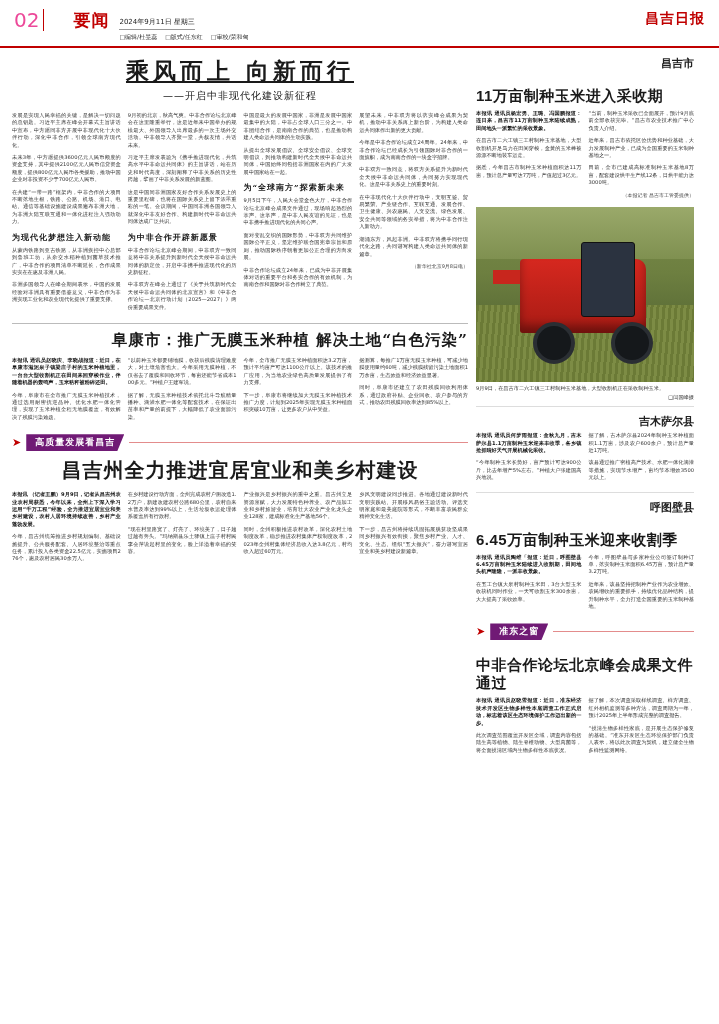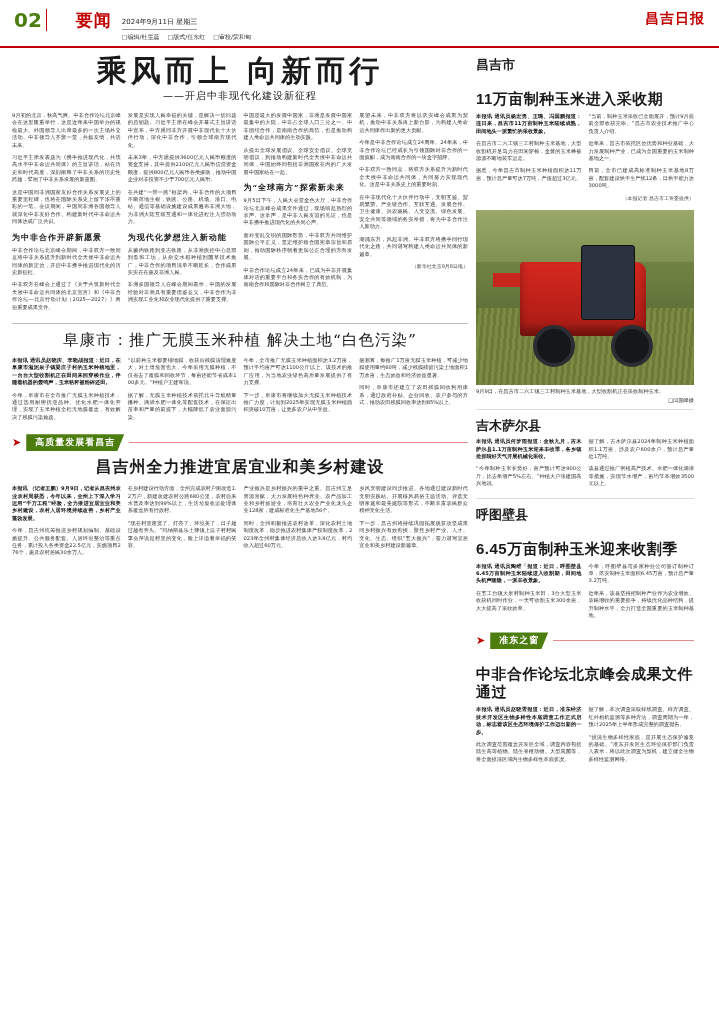--- a/index.html
+++ b/index.html
@@ -13,21 +13,21 @@
   .page{position:relative;width:719px;height:1024px;padding:0;box-sizing:border-box;}
 
   
   .masthead{
     display:flex;align-items:flex-start;
     padding:8px 14px 4px 14px;
     border-bottom:2px solid #c00000;
     height:34px;box-sizing:content-box;
   }
   .pagenum{
-    font-size:20px;font-weight:bold;color:#4d7c0f;
+    font-size:20px;font-weight:normal;color:#ec4899;
     line-height:24px;padding-right:4px;
   }
   .pagenum-sep{width:1px;background:#c00000;height:22px;margin:1px 5px 0 0;}
   .section-name{
     font-size:17px;font-weight:bold;color:#c00000;line-height:24px;
     letter-spacing:1px;
     margin-left:24px;
   }
   .mast-meta{margin-left:10px;flex:1;padding-top:1px;}
   .mast-date{
@@ -43,23 +43,24 @@
   }
 
   
   .body{display:flex;padding:6px 12px 0 12px;gap:8px;}
   .left{width:456px;}
   .right{width:218px;}
 
   
   .headline-wrap{text-align:center;padding:2px 0 4px 0;}
   .headline{
-    font-size:30px;font-weight:bold;letter-spacing:4px;
+    font-size:23px;font-weight:bold;letter-spacing:4px;
     font-family:"DejaVu Serif","Liberation Serif",serif;
     line-height:30px;
+    text-decoration:underline;
   }
   .subhead{font-size:10px;margin-top:3px;letter-spacing:1px;}
   .byline{font-size:6.5px;color:#333;margin-top:4px;letter-spacing:1px;}
 
   
   .cols{display:flex;gap:7px;margin-top:5px;}
   .col{flex:1;}
   .ptext{
     font-size:5.2px;line-height:7.4px;color:#333;text-align:justify;
     margin:0 0 5px 0;word-break:break-all;
@@ -68,44 +69,44 @@
     font-size:8px;font-weight:bold;text-align:left;margin:6px 0 4px 0;
     font-family:"DejaVu Serif","Liberation Serif",serif;letter-spacing:1px;
   }
   .credit-line{font-size:5px;text-align:right;color:#444;margin-top:3px;}
 
   hr.rule{border:0;border-top:1px solid #bbb;margin:7px 0 6px 0;}
   hr.rule-thin{border:0;border-top:1px solid #ddd;margin:5px 0;}
 
   
   .h2-title{
-    font-size:15.5px;font-weight:normal;text-align:center;
+    font-size:15.5px;font-weight:bold;text-align:right;
     font-family:"DejaVu Serif","Liberation Serif",serif;
     letter-spacing:1px;margin:4px 0 6px 0;
   }
   .lead{font-weight:bold;color:#111;}
 
   
   .banner{display:flex;align-items:center;gap:5px;margin:8px 0 6px 0;}
   .banner-chev{color:#c00000;font-size:11px;line-height:11px;}
   .banner-label{
-    background:#4d7c0f;color:#fff;font-size:9px;font-weight:bold;
+    background:#701a75;color:#fff;font-size:9px;font-weight:bold;
     padding:2px 9px;letter-spacing:1px;
     clip-path:polygon(0 0,100% 0,calc(100% - 7px) 100%,0 100%);
   }
   .banner-rule{flex:1;height:1px;background:#c00000;opacity:.45;}
 
   .h3-title{
-    font-size:16px;font-weight:bold;text-align:center;
+    font-size:20px;font-weight:bold;text-align:center;
     font-family:"DejaVu Serif","Liberation Serif",serif;
     letter-spacing:1px;margin:6px 0 7px 0;
   }
 
   
-  .r-kicker{font-size:13px;font-weight:bold;color:#222;margin:2px 0 3px 0;}
+  .r-kicker{font-size:11px;font-weight:bold;color:#222;margin:2px 0 3px 0;text-align:right;}
   .r-title{
     font-size:15px;font-weight:bold;line-height:18px;
     font-family:Liberation Sans, sans-serif;
     margin:16px 0 5px 0;letter-spacing:.5px;
   }
   .r-cols{display:flex;gap:7px;}
   .r-cols .col{flex:1;}
 
   
   .photo{
@@ -159,35 +160,35 @@
     <div class="left">
 
       <div class="headline-wrap">
         <div class="headline">乘风而上 向新而行</div>
         <div class="subhead">——开启中非现代化建设新征程</div>
       </div>
 
       <div class="cols">
 
         <div class="col">
+          <p class="ptext">发展是实现人民幸福的关键，是解决一切问题的总钥匙。习近平主席在峰会开幕式主旨讲话中宣布，中方愿同非方开展中非现代化十大伙伴行动，深化中非合作，引领全球南方现代化。</p>
+          <p class="ptext">未来3年，中方愿提供3600亿元人民币额度的资金支持，其中提供2100亿元人民币信贷资金额度，提供800亿元人民币各类援助，推动中国企业对非投资不少于700亿元人民币。</p>
+          <p class="ptext">在共建“一带一路”框架内，中非合作的大项目不断落地生根，铁路、公路、机场、港口、电站、通信等基础设施建设成果遍布非洲大地，为非洲大陆互联互通和一体化进程注入强劲动力。</p>
+          <div class="sub-title">为现代化梦想注入新动能</div>
+          <p class="ptext">从蒙内铁路到亚吉铁路，从非洲疾控中心总部到鲁班工坊，从杂交水稻种植到菌草技术推广，中非合作的项目清单不断延长，合作成果实实在在惠及非洲人民。</p>
+          <p class="ptext">非洲多国领导人在峰会期间表示，中国的发展经验对非洲具有重要借鉴意义，中非合作为非洲实现工业化和农业现代化提供了重要支撑。</p>
+        </div>
+
+        <div class="col">
           <p class="ptext">9月初的北京，秋高气爽。中非合作论坛北京峰会在这里隆重举行，这是近年来中国举办的规模最大、外国领导人出席最多的一次主场外交活动。中非领导人齐聚一堂，共叙友情，共话未来。</p>
           <p class="ptext">习近平主席发表题为《携手推进现代化，共筑高水平中非命运共同体》的主旨讲话，站在历史和时代高度，深刻阐释了中非关系的历史性跨越，擘画了中非关系发展的新蓝图。</p>
           <p class="ptext">这是中国同非洲国家友好合作关系发展史上的重要里程碑，也将在国际关系史上留下浓墨重彩的一笔。会议期间，中国同非洲各国领导人就深化中非友好合作、构建新时代中非命运共同体达成广泛共识。</p>
           <div class="sub-title">为中非合作开辟新愿景</div>
           <p class="ptext">中非合作论坛北京峰会期间，中非双方一致同意将中非关系提升到新时代全天候中非命运共同体的新定位，开启中非携手推进现代化的历史新征程。</p>
           <p class="ptext">中非双方在峰会上通过了《关于共筑新时代全天候中非命运共同体的北京宣言》和《中非合作论坛—北京行动计划（2025—2027）》两份重要成果文件。</p>
-        </div>
-
-        <div class="col">
-          <p class="ptext">发展是实现人民幸福的关键，是解决一切问题的总钥匙。习近平主席在峰会开幕式主旨讲话中宣布，中方愿同非方开展中非现代化十大伙伴行动，深化中非合作，引领全球南方现代化。</p>
-          <p class="ptext">未来3年，中方愿提供3600亿元人民币额度的资金支持，其中提供2100亿元人民币信贷资金额度，提供800亿元人民币各类援助，推动中国企业对非投资不少于700亿元人民币。</p>
-          <p class="ptext">在共建“一带一路”框架内，中非合作的大项目不断落地生根，铁路、公路、机场、港口、电站、通信等基础设施建设成果遍布非洲大地，为非洲大陆互联互通和一体化进程注入强劲动力。</p>
-          <div class="sub-title">为现代化梦想注入新动能</div>
-          <p class="ptext">从蒙内铁路到亚吉铁路，从非洲疾控中心总部到鲁班工坊，从杂交水稻种植到菌草技术推广，中非合作的项目清单不断延长，合作成果实实在在惠及非洲人民。</p>
-          <p class="ptext">非洲多国领导人在峰会期间表示，中国的发展经验对非洲具有重要借鉴意义，中非合作为非洲实现工业化和农业现代化提供了重要支撑。</p>
         </div>
 
         <div class="col">
           <p class="ptext">中国是最大的发展中国家，非洲是发展中国家最集中的大陆，中非占全球人口三分之一。中非团结合作，是南南合作的典范，也是推动构建人类命运共同体的生动实践。</p>
           <p class="ptext">从提出全球发展倡议、全球安全倡议、全球文明倡议，到推动构建新时代全天候中非命运共同体，中国始终同包括非洲国家在内的广大发展中国家站在一起。</p>
           <div class="sub-title">为“全球南方”探索新未来</div>
           <p class="ptext">9月5日下午，人民大会堂金色大厅，中非合作论坛北京峰会成果文件通过，现场响起热烈的掌声。这掌声，是中非人民友谊的见证，也是中非携手推进现代化的共同心声。</p>
           <p class="ptext">面对变乱交织的国际形势，中非双方共同维护国际公平正义，坚定维护联合国宪章宗旨和原则，推动国际秩序朝着更加公正合理的方向发展。</p>
           <p class="ptext">中非合作论坛成立24年来，已成为中非开展集体对话的重要平台和务实合作的有效机制，为南南合作和国际对非合作树立了典范。</p>
         </div>

